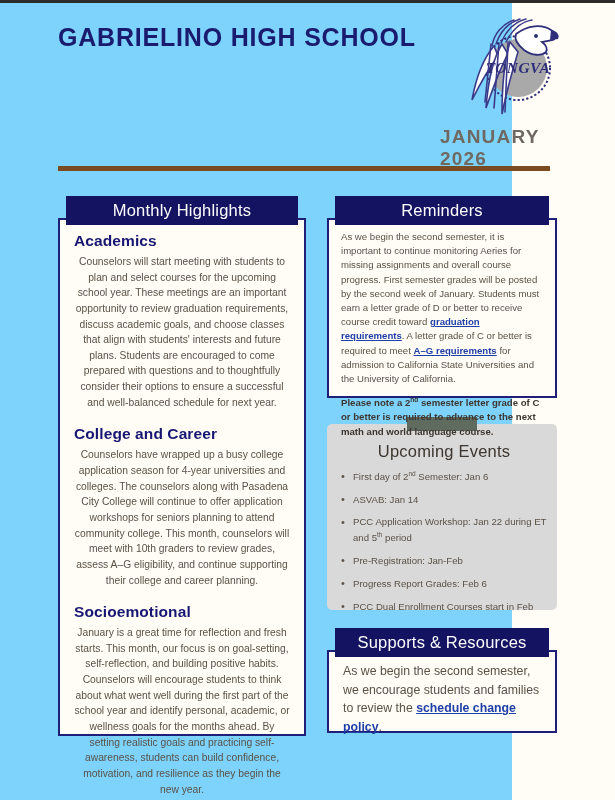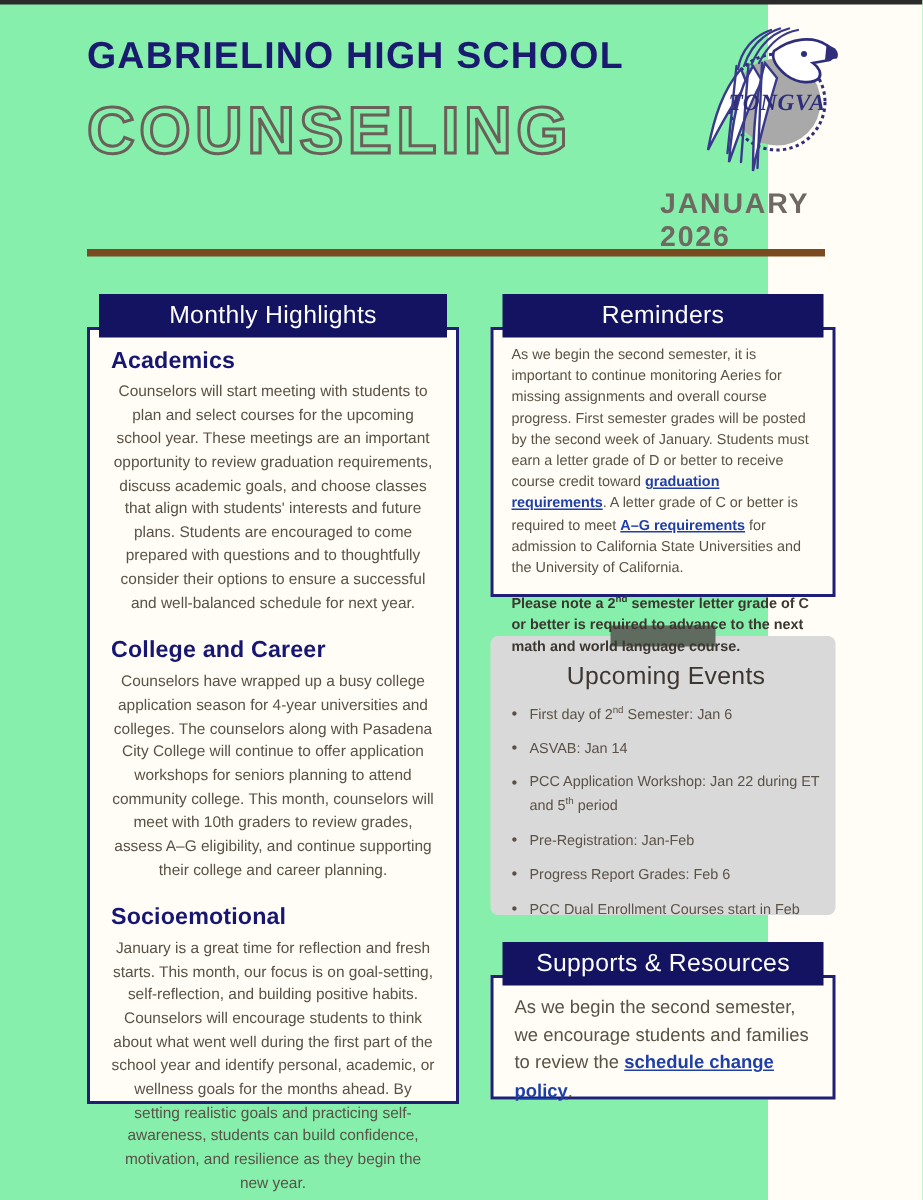--- a/index.html
+++ b/index.html
@@ -11,21 +11,21 @@
     height: 800px;
     background: #FFFDF5;
     font-family: "Liberation Sans", sans-serif;
     overflow: hidden;
     position: relative;
   }
   .page {
     position: relative;
     width: 512px;
     height: 800px;
-    background: #86efac;
+    background: #7dd3fc;
     box-sizing: border-box;
   }
   .top-strip {
     position: absolute;
     top: 0; left: 0;
     width: 615px;
     height: 3px;
     background: #2b2b2b;
   }
 
@@ -244,21 +244,20 @@
 </style>
 </head>
 <body>
 
 <div class="page">
 
   <div class="top-strip"></div>
 
   <div class="header">
     <div class="school-name">GABRIELINO HIGH SCHOOL</div>
-    <div class="counseling-word">COUNSELING</div>
   </div>
 
   <div class="title-rule"></div>
 
   <div class="issue-date">
     <div>JANUARY</div>
     <div>2026</div>
   </div>
 
   <div class="logo">

